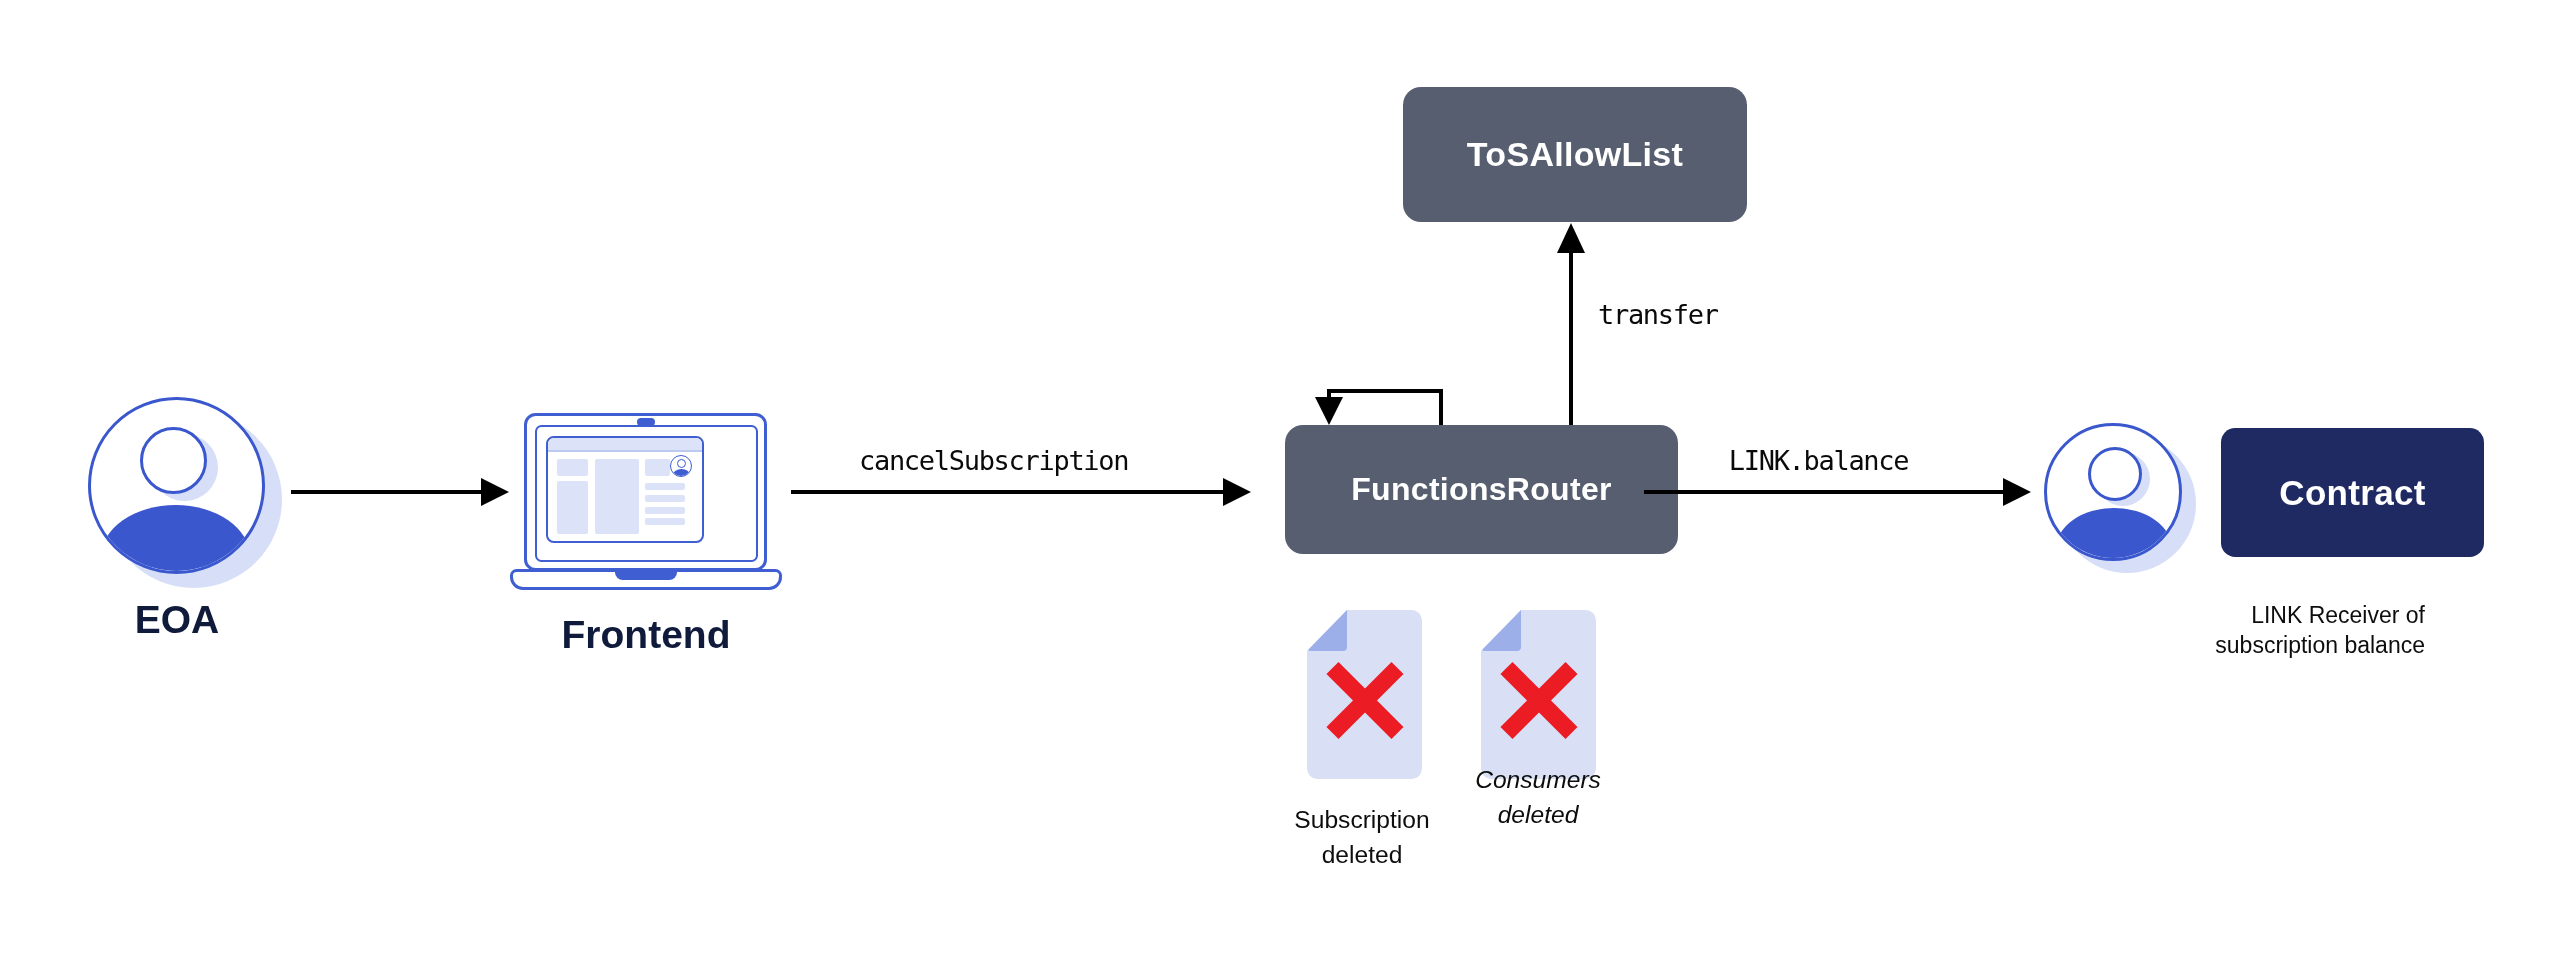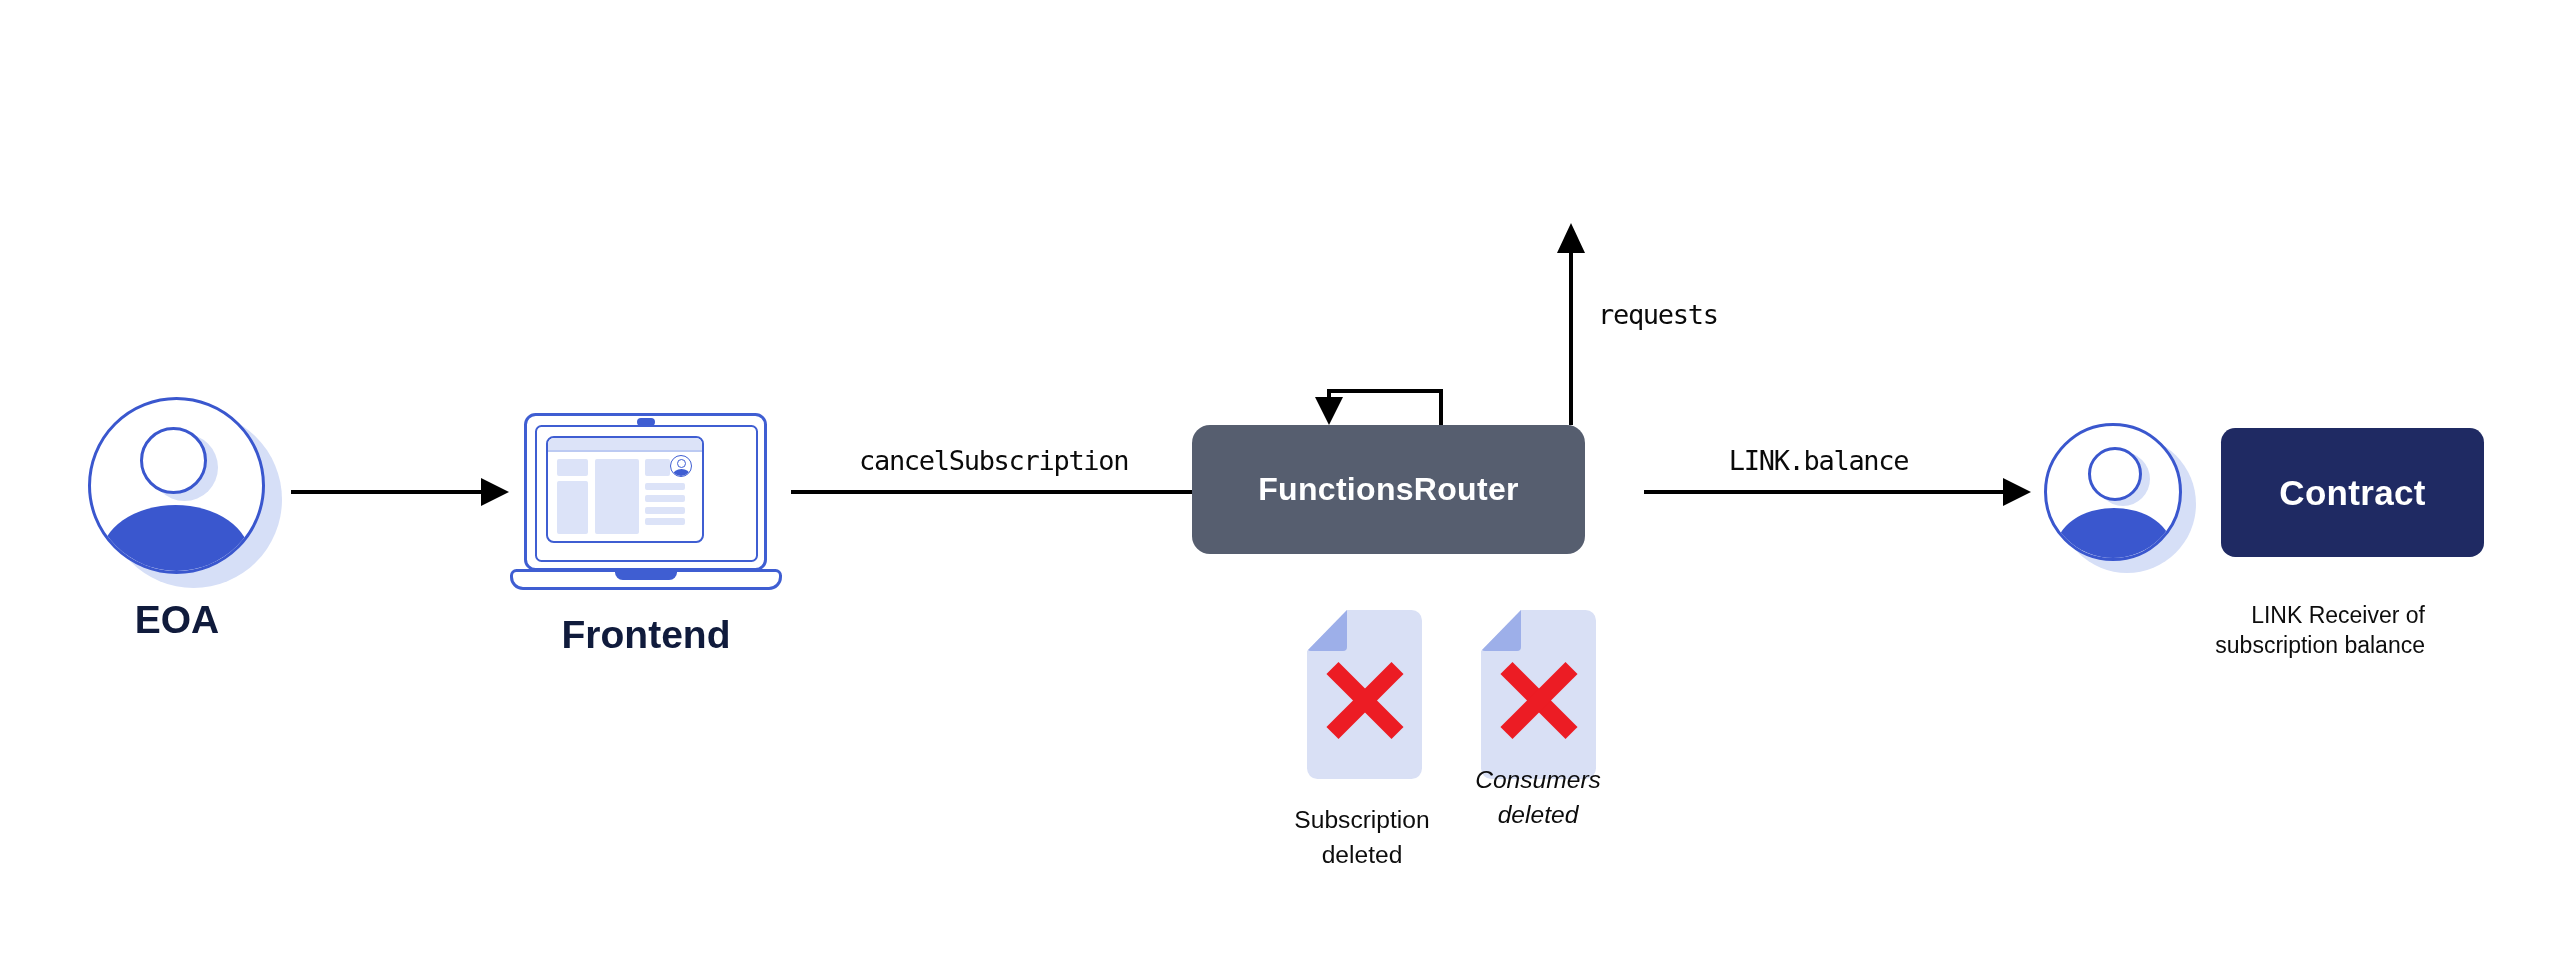--- a/index.html
+++ b/index.html
@@ -101,33 +101,36 @@
     </div>
     <div class="base" style="left:0;top:163px;width:272px;height:21px;"></div>
     <div class="notch" style="left:105px;top:166px;width:62px;height:8.4px;"></div>
   </div>
   <div class="lbl-bold" style="left:549px;top:613px;width:194px;">Frontend</div>
 
   <div class="hline" style="left:791px;top:490px;width:433px;"></div>
   <div class="head-right" style="left:1223px;top:478px;"></div>
   <div class="mono" style="position:absolute;left:859px;top:445px;width:323px;text-align:left;font-size:27px;">cancelSubscription</div>
 
-  <div class="node slate" style="left:1192px;top:425px;width:393px;height:129px;font-size:32px;">
+  <div class="node slate" style="left:1285px;top:425px;width:393px;height:129px;font-size:32px;">
     <span>FunctionsRouter</span>
   </div>
 
   <div class="vline" style="left:1439px;top:389px;height:36px;"></div>
   <div class="hline" style="left:1327px;top:389px;width:115px;"></div>
   <div class="vline" style="left:1327px;top:389px;height:10.4px;"></div>
   <div class="head-down" style="left:1315px;top:397px;"></div>
 
   <div class="vline" style="left:1569px;top:251px;height:174px;"></div>
   <div class="head-up" style="left:1557px;top:223px;"></div>
-  <div class="mono" style="position:absolute;left:1598px;top:299px;font-size:27px;">requests</div>
+  <div class="mono" style="position:absolute;left:1598px;top:299px;font-size:27px;">transfer</div>
 
+  <div class="node slate" style="left:1403px;top:87px;width:344px;height:135px;">
+    <span>ToSAllowList</span>
+  </div>
 
   <div class="hline" style="left:1644px;top:490px;width:360px;"></div>
   <div class="head-right" style="left:2003px;top:478px;"></div>
   <div class="mono" style="position:absolute;left:1657px;top:445px;width:323px;text-align:center;font-size:27px;">LINK.balance</div>
 
   <div class="avatar" style="left:2044px;top:423px;width:138px;height:138px;">
     <div class="shadow" style="left:14.2px;top:11.6px;width:138px;height:138px;"></div>
     <div class="ring" style="left:0;top:0;width:138px;height:138px;">
       <div class="head-shadow" style="left:49px;top:26px;width:54px;height:54px;"></div>
       <div class="head" style="left:41px;top:21px;width:54px;height:54px;"></div>

